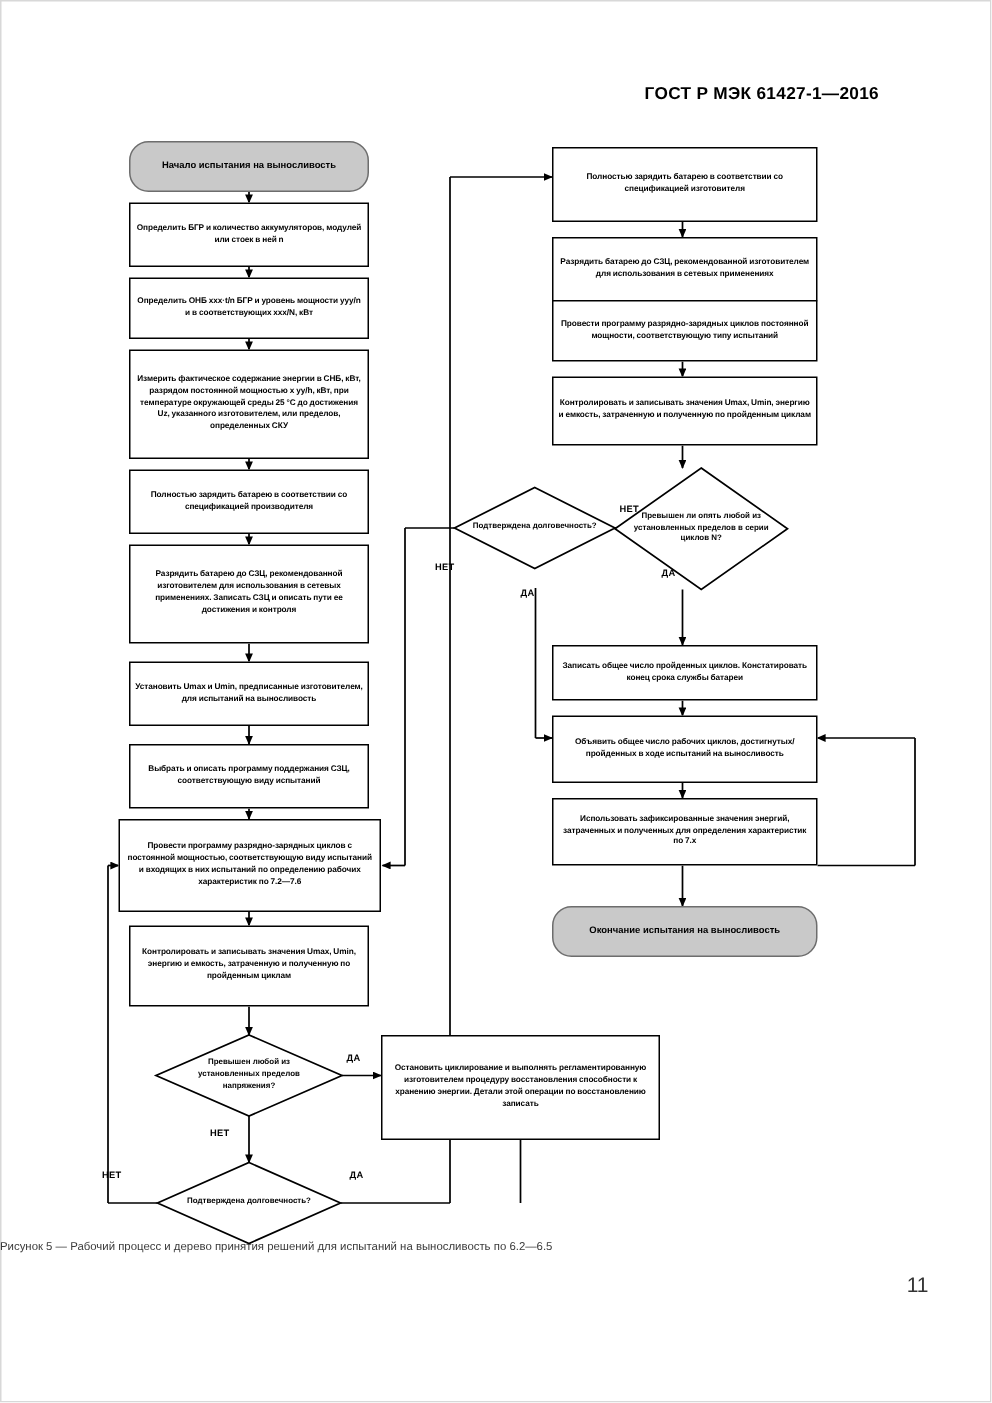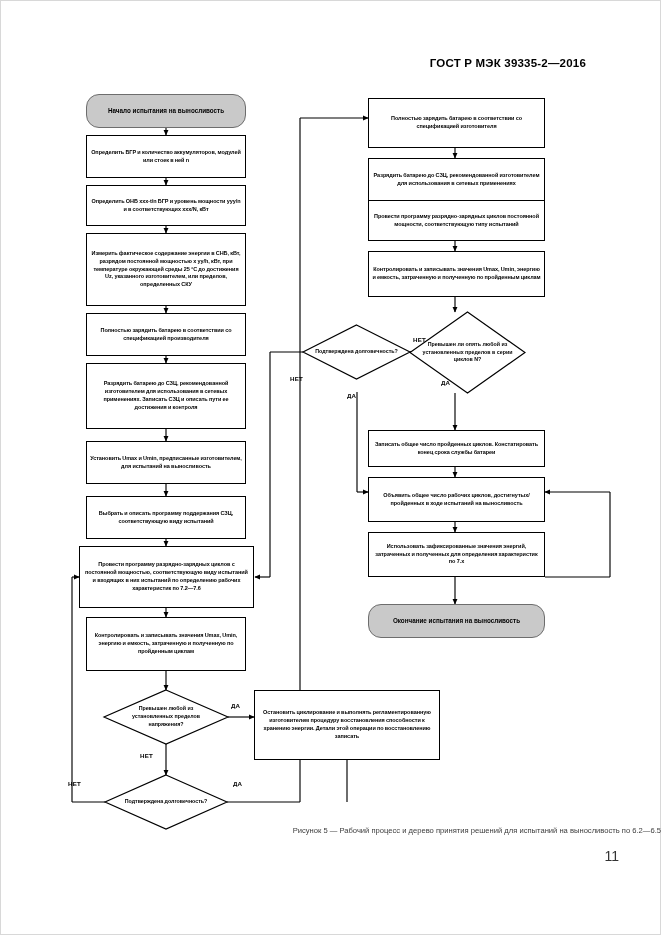--- a/index.html
+++ b/index.html
@@ -46,33 +46,33 @@
   .diamond .dtxt{
     position:absolute;left:0;top:0;width:100%;height:100%;
     display:flex;align-items:center;justify-content:center;text-align:center;
     font-size:5.3px;font-weight:bold;line-height:1.45;
     padding:0 14px;box-sizing:border-box;
   }
   .lbl{
     position:absolute;font-size:6.2px;font-weight:bold;letter-spacing:.2px;
   }
   .caption{
-    position:absolute;left:0;top:826px;width:661px;text-align:right;
+    position:absolute;left:0;top:826px;width:661px;text-align:left;
     font-size:7.6px;color:#3b3b3b;
   }
   .pagenum{
     position:absolute;right:42px;top:848px;font-size:14px;color:#333;
   }
 </style>
 </head>
 <body>
 
 <div class="page-frame"></div>
 
-<div class="std-header">ГОСТ Р МЭК 39335-2—2016</div>
+<div class="std-header">ГОСТ Р МЭК 61427-1—2016</div>
 
 <div class="canvas">
 
   <svg class="wires" viewBox="0 0 661 935" xmlns="http://www.w3.org/2000/svg">
     <defs>
       <marker id="ah" markerWidth="7" markerHeight="7" refX="5.4" refY="2.6" orient="auto" markerUnits="userSpaceOnUse">
         <path d="M0,0 L6,2.6 L0,5.2 z" fill="#000"></path>
       </marker>
     </defs>
     <g stroke="#000" stroke-width="1.15" fill="none">

